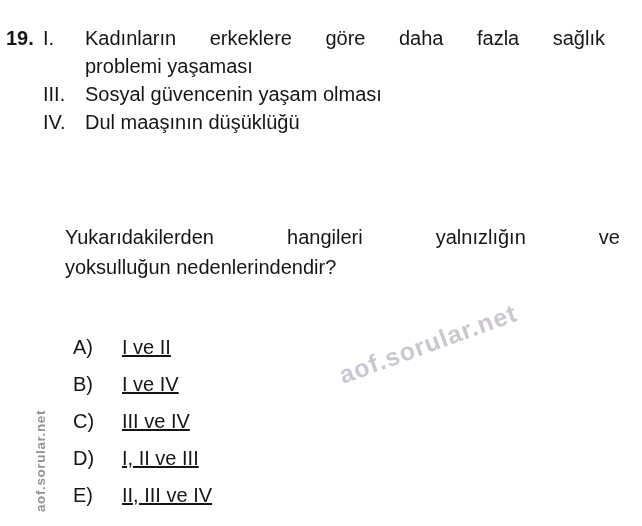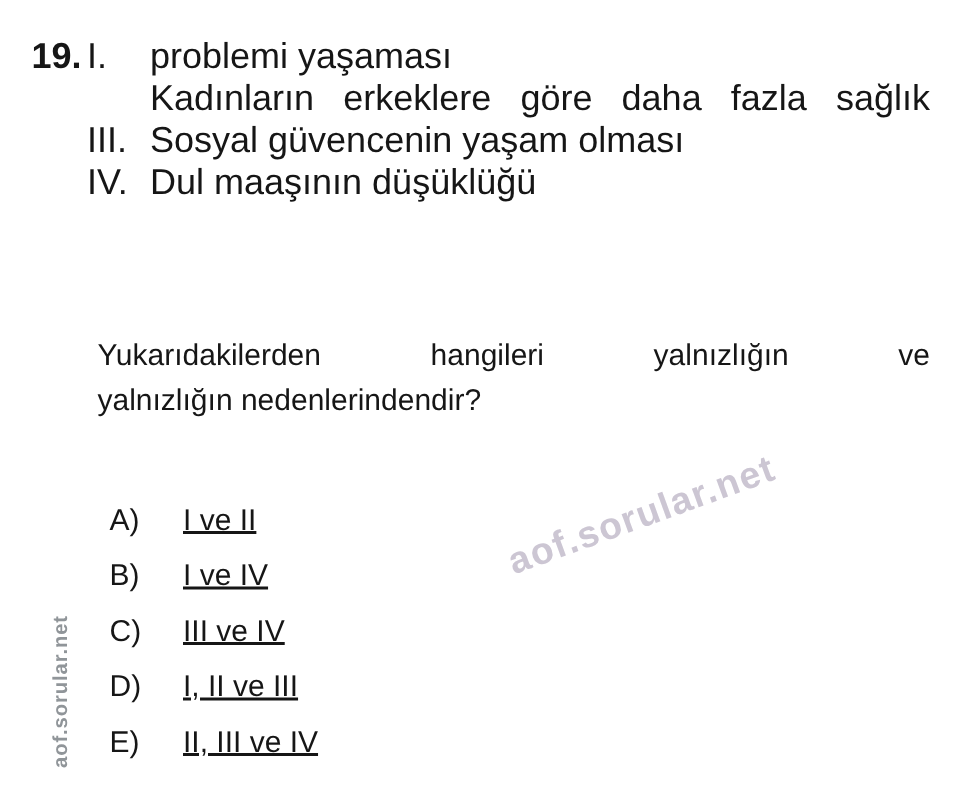--- a/index.html
+++ b/index.html
@@ -9,25 +9,25 @@
     height: 526px;
     background: #ffffff;
     overflow: hidden;
     font-family: "Liberation Sans", sans-serif;
     color: #161616;
   }
 
   
   .qrow {
     position: absolute;
-    left: 21px;
+    left: 6px;
     top: 24px;
     width: 599px;
     display: flex;
-    font-size: 24px;
+    font-size: 20px;
     line-height: 28px;
   }
   .qnum {
     width: 37px;
     flex: 0 0 37px;
     font-weight: 700;
   }
   .items { flex: 1 1 auto; }
   .item { display: flex; }
   .rn {
@@ -110,22 +110,22 @@
   <div class="wm-diagonal">aof.sorular.net</div>
   <div class="wm-vertical">aof.sorular.net</div>
 
   <div class="qrow">
     <div class="qnum">19.</div>
     <div class="items">
 
       <div class="item">
         <div class="rn">I.</div>
         <div class="itext">
+          <div class="ln just">Kadınların erkeklere göre daha fazla sağlık</div>
           <div class="ln">problemi yaşaması</div>
-          <div class="ln just">Kadınların erkeklere göre daha fazla sağlık</div>
         </div>
       </div>
 
 
       <div class="item">
         <div class="rn">III.</div>
         <div class="itext">
           <div class="ln">Sosyal güvencenin yaşam olması</div>
         </div>
       </div>
@@ -135,21 +135,21 @@
         <div class="itext">
           <div class="ln">Dul maaşının düşüklüğü</div>
         </div>
       </div>
 
     </div>
   </div>
 
   <div class="stem">
     <div class="ln just">Yukarıdakilerden hangileri yalnızlığın ve</div>
-    <div class="ln">yalnızlığın nedenlerindendir?</div>
+    <div class="ln">yoksulluğun nedenlerindendir?</div>
   </div>
 
   <div class="options">
     <div class="opt">
       <div class="letter">A)</div>
       <div class="otext">I ve II</div>
     </div>
     <div class="opt">
       <div class="letter">B)</div>
       <div class="otext">I ve IV</div>

